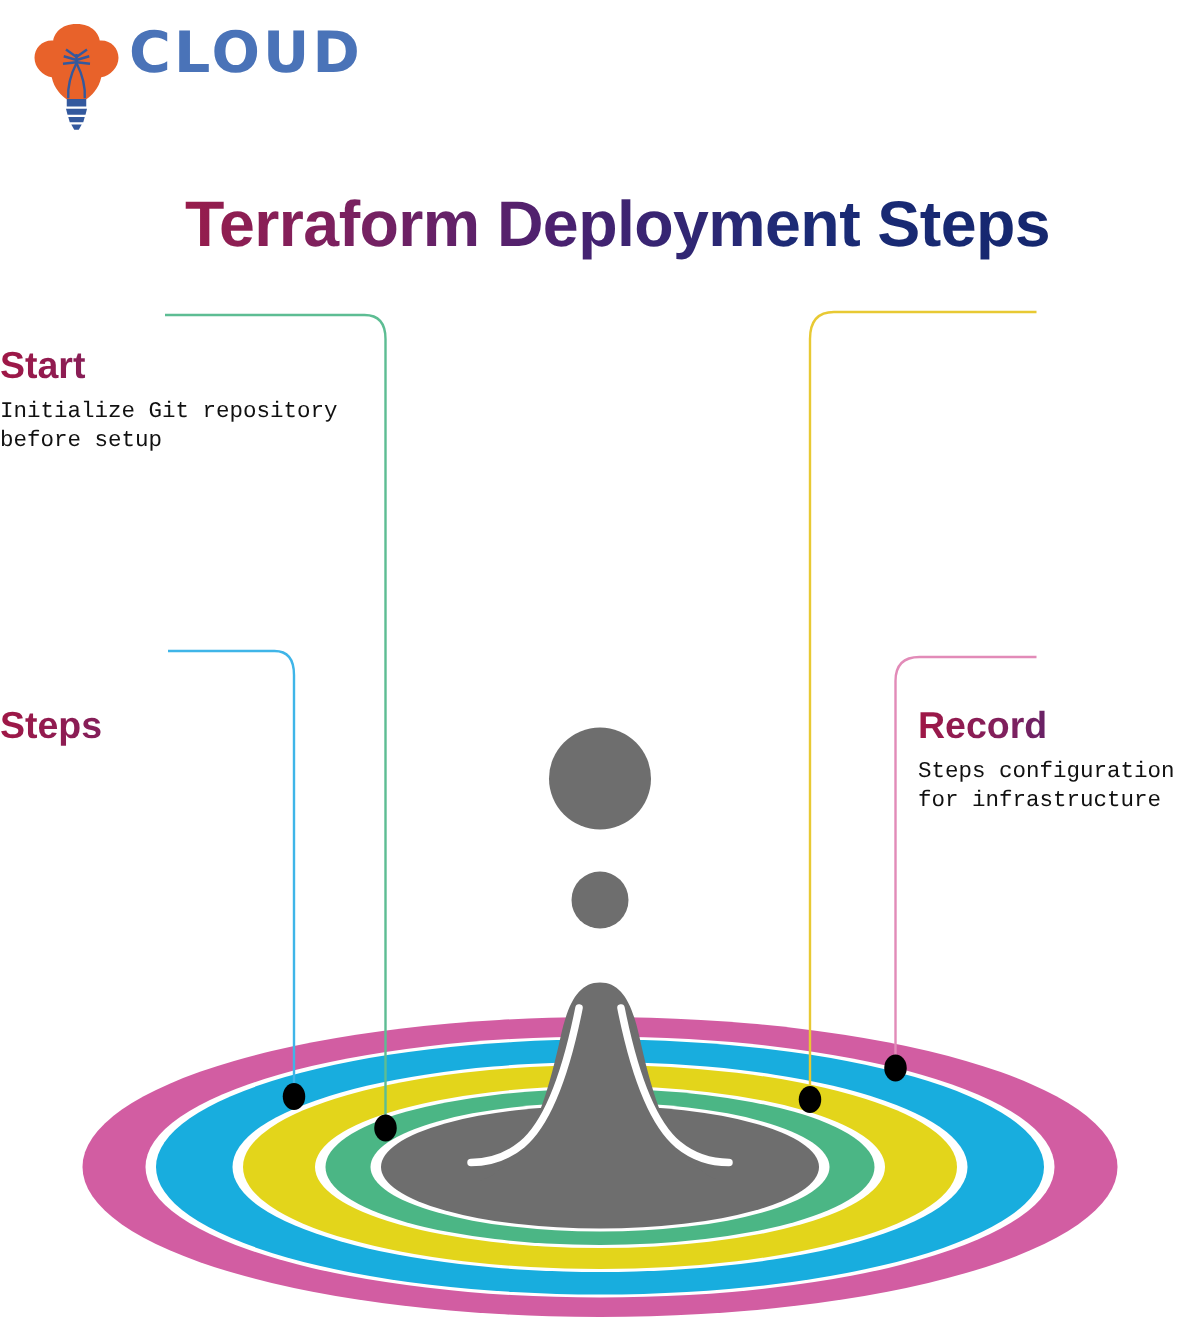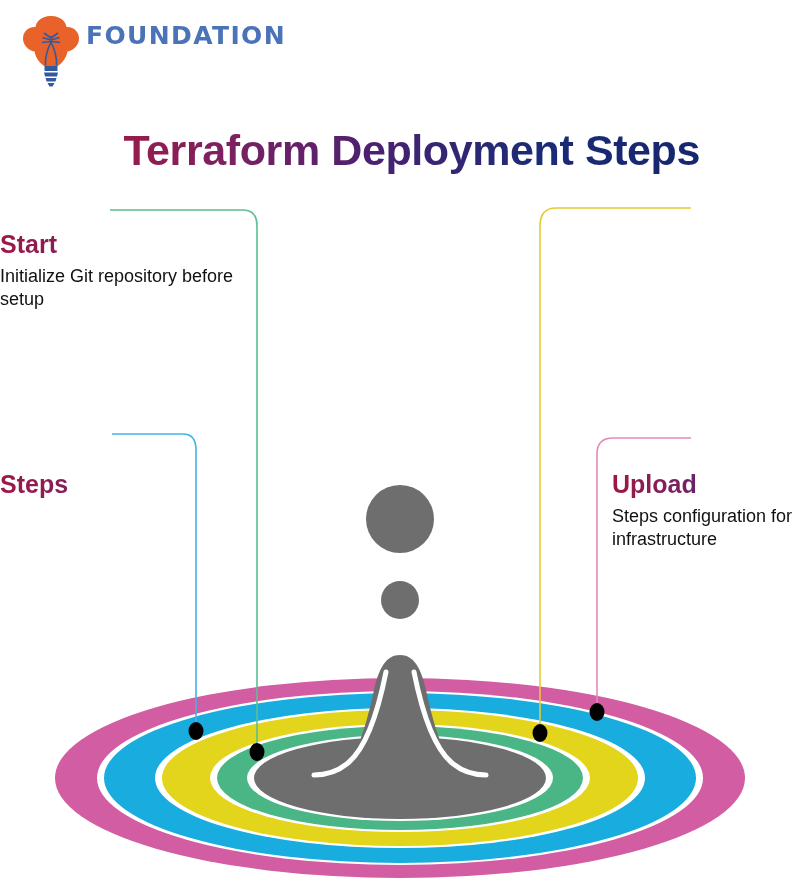--- a/index.html
+++ b/index.html
@@ -40,22 +40,23 @@
   .step { position:absolute; }
   .step-head {
     font-size:25px; font-weight:bold; line-height:1.1;
     background:linear-gradient(95deg,#A01745 0%,#7B2160 35%,#43226F 65%,#1C2B77 100%);
     -webkit-background-clip:text; background-clip:text;
     -webkit-text-fill-color:transparent; color:transparent;
     white-space:nowrap;
     margin-bottom:6px;
   }
   .step-desc {
-    font-size:18px; line-height:1.33; color:#111;
+    font-size:15px; line-height:1.33; color:#111;
     white-space:pre-line;
+    font-family:Liberation Mono, monospace;
   }
   #step-start  { left:0px;   top:231px; width:250px; }
   #step-upload { left:0px;   top:471px; width:250px; }
   #step-record { left:547px; top:231px; width:250px; }
   #step-define { left:612px; top:471px; width:188px; }
 
   
   #graphic { position:absolute; left:0; top:0; width:800px; height:879px; }
 </style>
 </head>
@@ -78,40 +79,40 @@
         <path d="M31 28 L31 22"></path>
         <path d="M31 24 L24 19"></path>
         <path d="M31 24 L38 19"></path>
         <path d="M31 26 L22.5 23.5"></path>
         <path d="M31 26 L39.5 23.5"></path>
         <path d="M31 27.5 L22 28.5"></path>
         <path d="M31 27.5 L40 28.5"></path>
       </g>
     </svg>
     <div id="logo-text">
-      <div class="logo-line" id="logo-line2">FOUNDATION</div>
+      <div class="logo-line" id="logo-line1">CLOUD</div>
     </div>
   </div>
 
   <h1 id="title">Terraform Deployment Steps</h1>
 
   <div class="step" id="step-start">
     <div class="step-head">Start</div>
     <div class="step-desc">Initialize Git repository before setup</div>
   </div>
 
   <div class="step" id="step-upload">
     <div class="step-head">Steps</div>
   </div>
 
   <div class="step" id="step-record">
   </div>
 
   <div class="step" id="step-define">
-    <div class="step-head">Upload</div>
+    <div class="step-head">Record</div>
     <div class="step-desc">Steps configuration for infrastructure</div>
   </div>
 
   <svg id="graphic" viewBox="0 0 800 879">
 
     <ellipse cx="400" cy="778" rx="345" ry="100" fill="#D25DA2"></ellipse>
     <ellipse cx="400" cy="778" rx="303" ry="87" fill="#FFFFFF"></ellipse>
     <ellipse cx="400" cy="778" rx="296" ry="85" fill="#18ADDE"></ellipse>
     <ellipse cx="400" cy="778" rx="245" ry="70" fill="#FFFFFF"></ellipse>
     <ellipse cx="400" cy="778" rx="238" ry="68" fill="#E3D51B"></ellipse>

